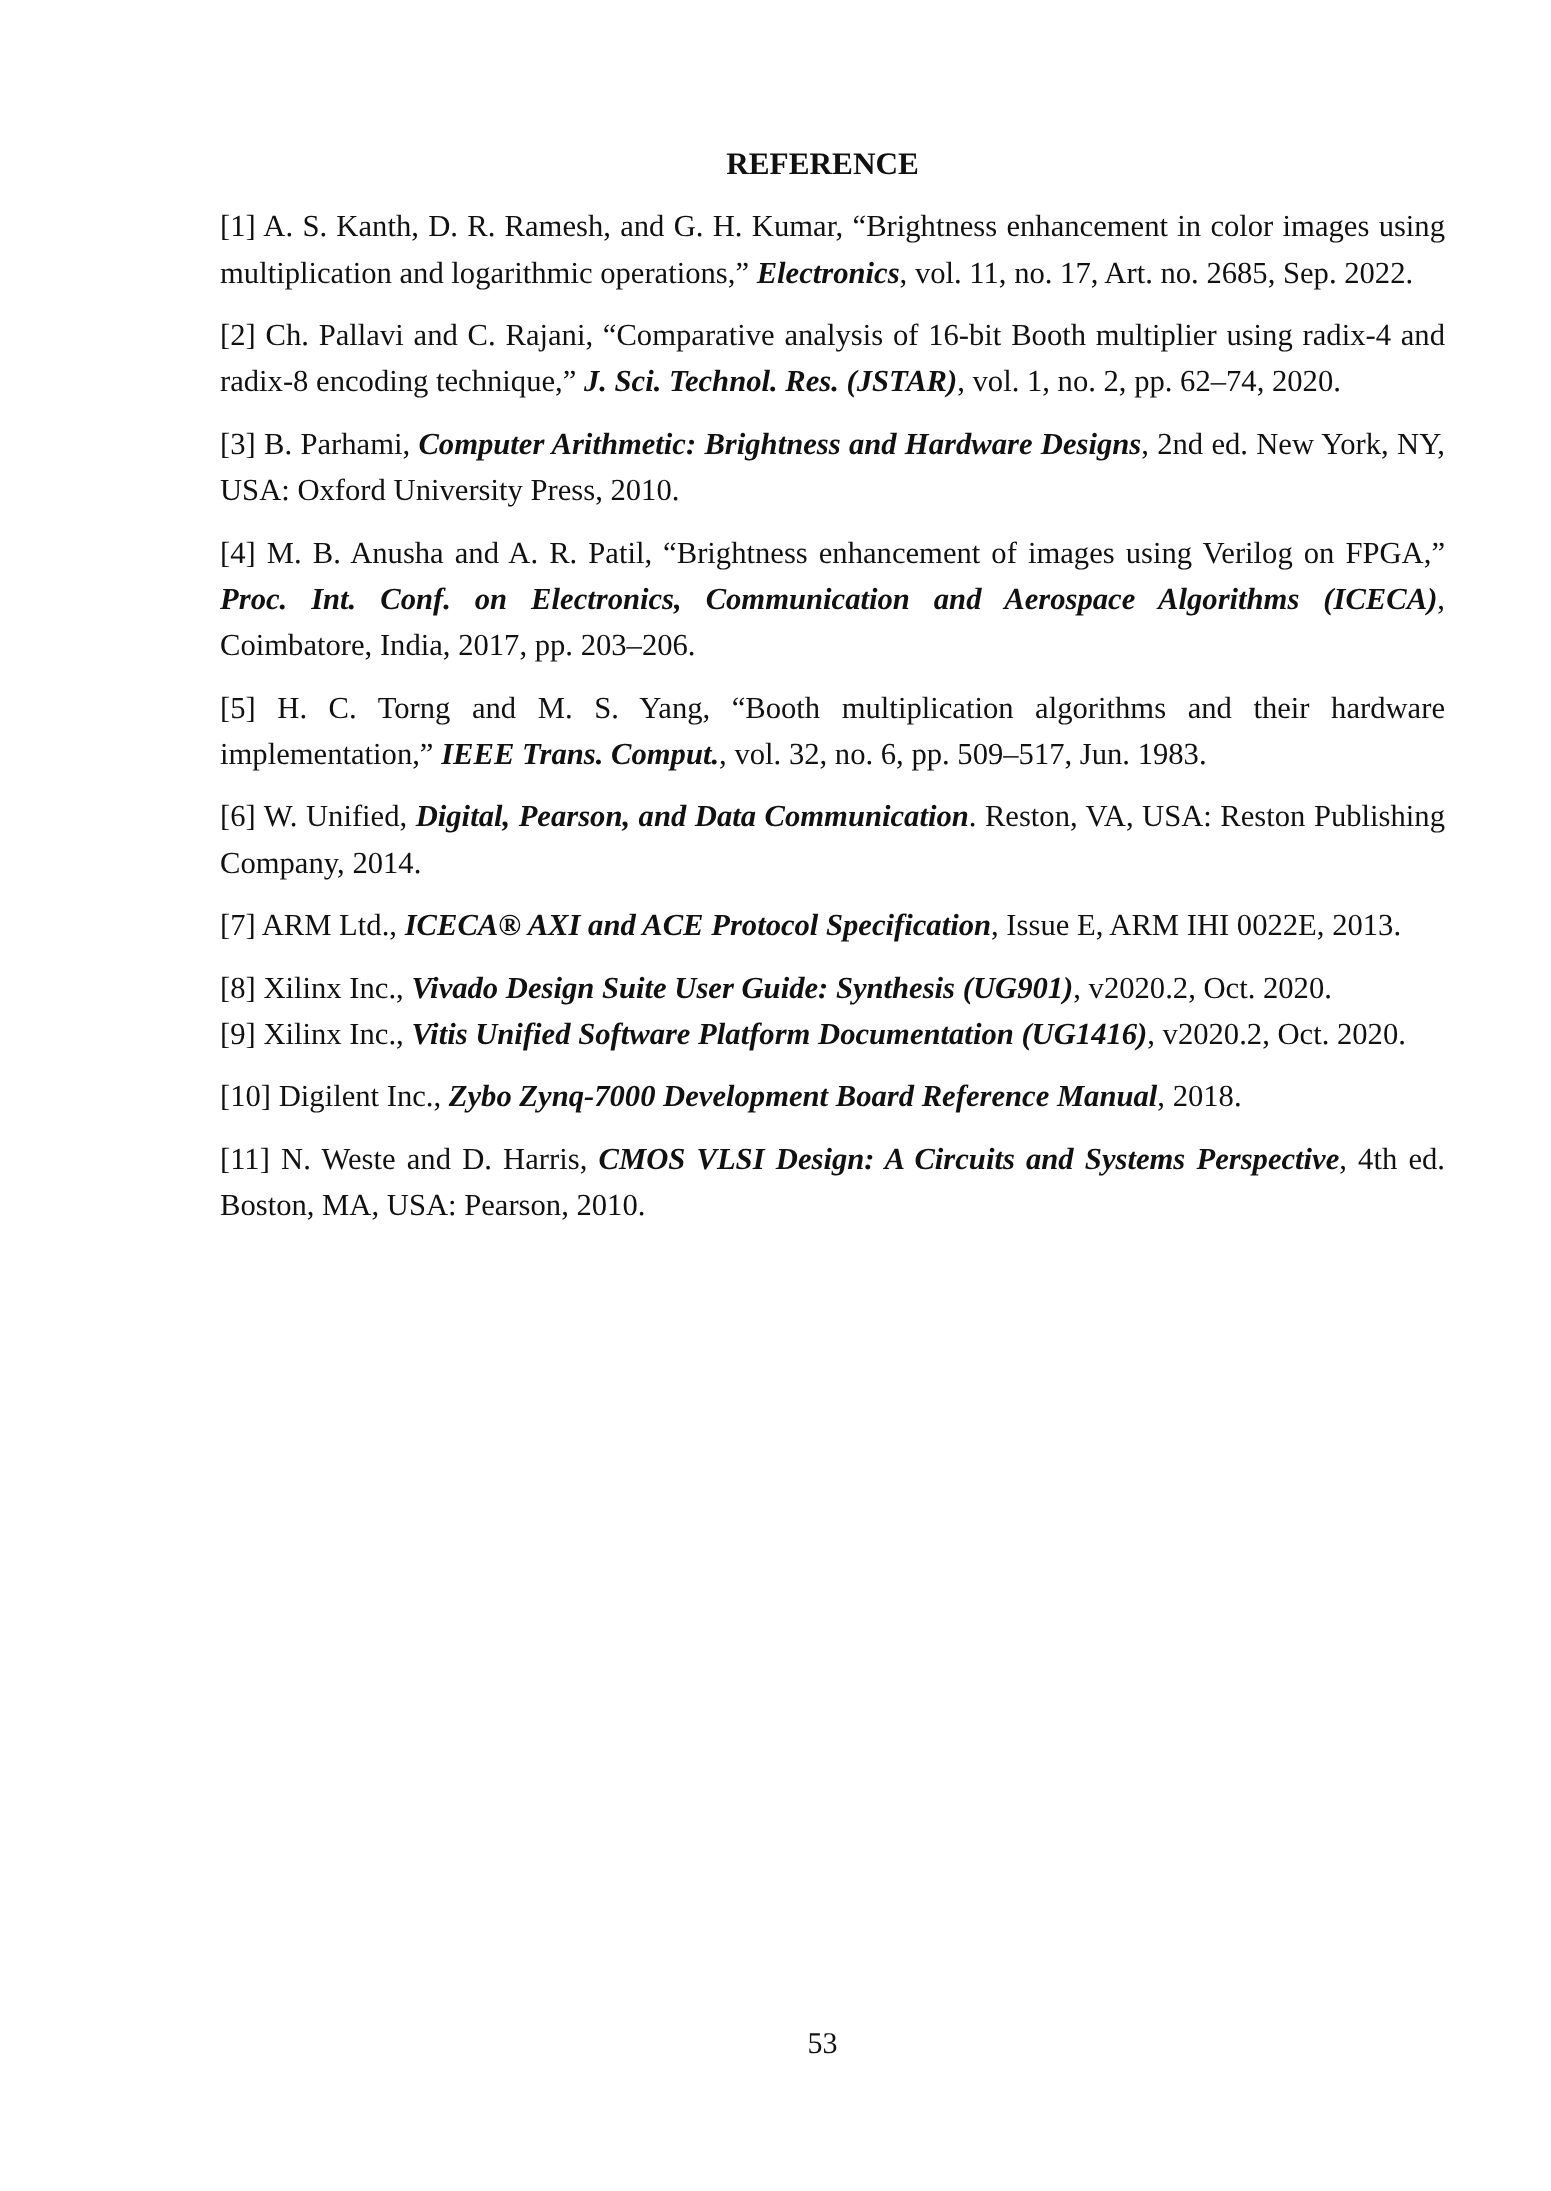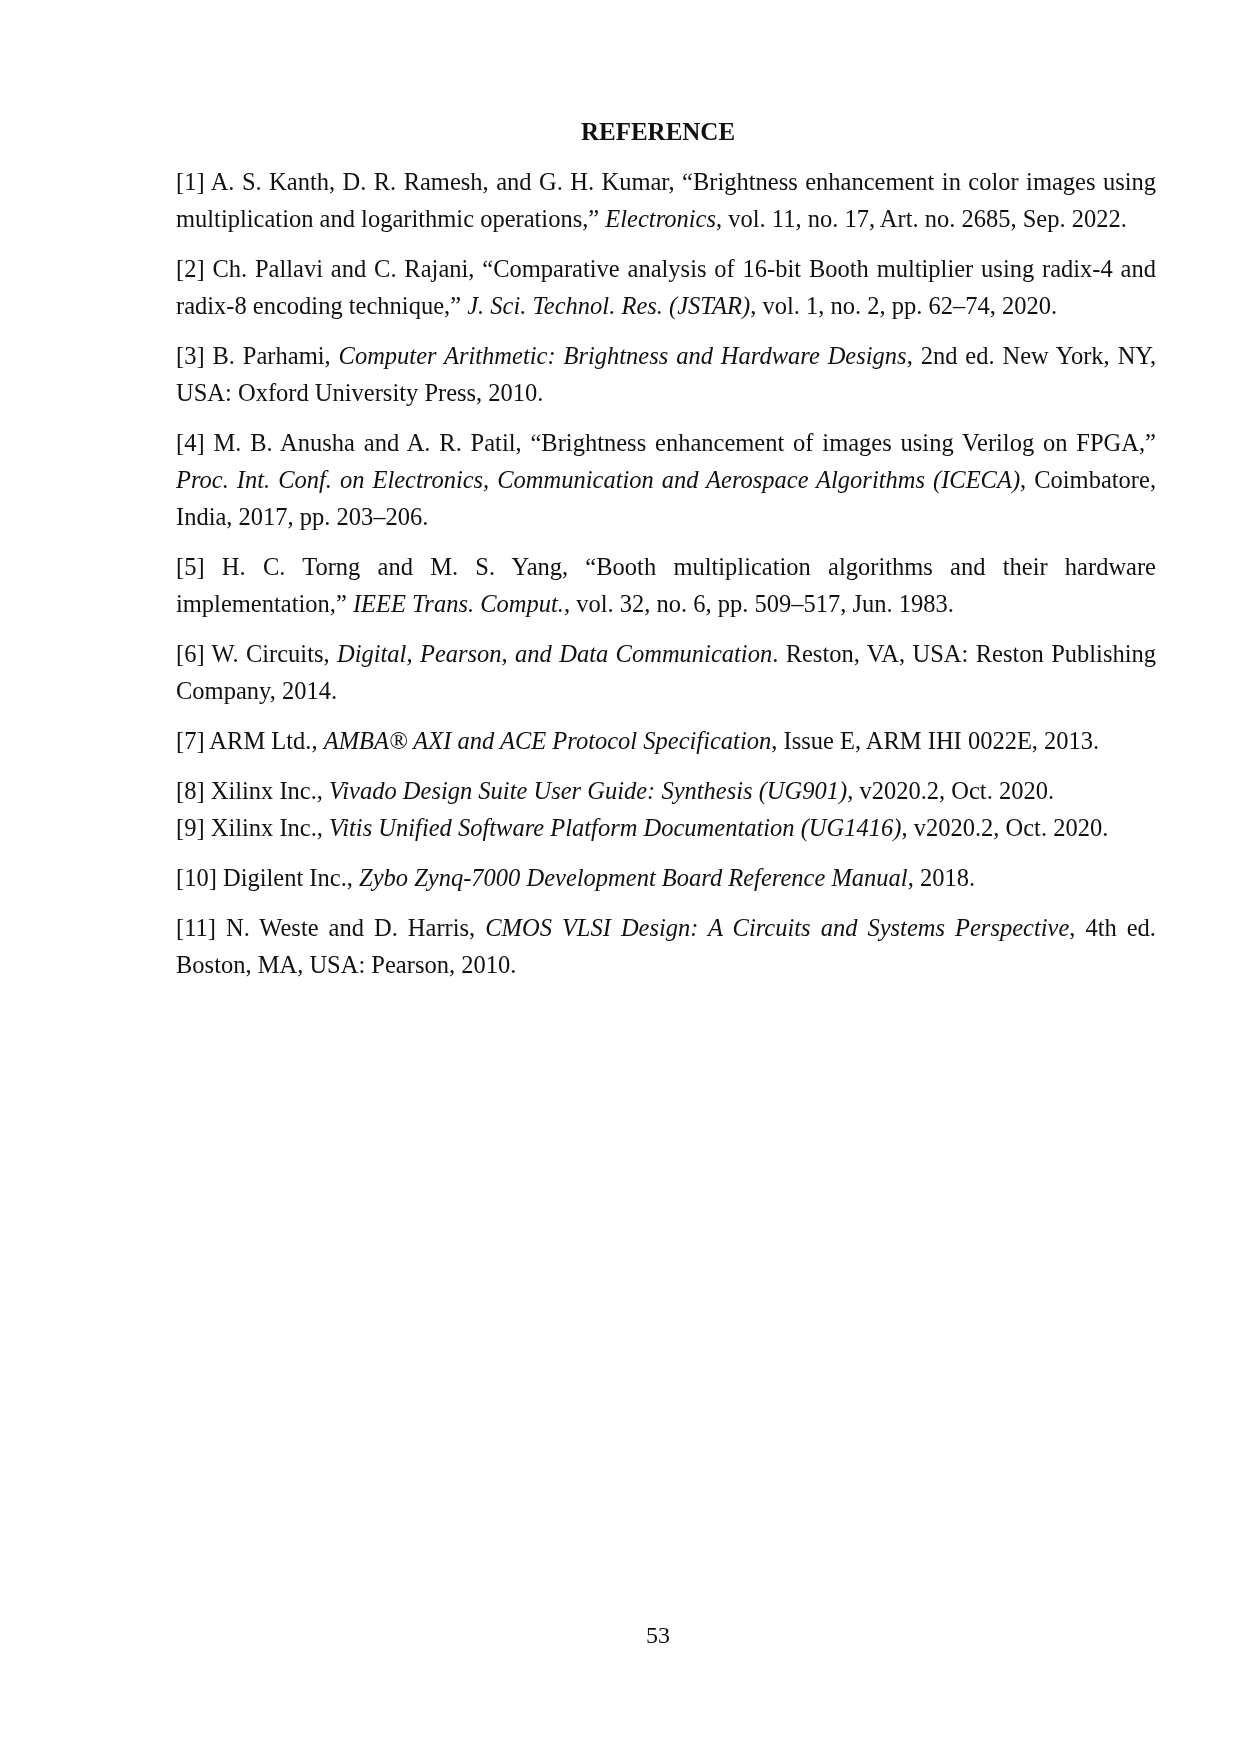--- a/index.html
+++ b/index.html
@@ -4,37 +4,37 @@
 <style>
   html, body { margin:0; padding:0; background:#ffffff; }
   body { width:1241px; height:1753px; position:relative; overflow:hidden;
          font-family:"Liberation Serif", "DejaVu Serif", serif; color:#111; }
   .page { position:absolute; left:0; top:0; width:1241px; height:1512px; }
   .title { position:absolute; left:0; width:1316px; top:118px; text-align:center;
            font-weight:bold; font-size:25px; letter-spacing:0; }
   .refs { position:absolute; left:176px; top:163px; width:980px; }
   .ref { font-size:24.5px; line-height:37px; text-align:justify; margin:0 0 13px 0; }
   .ref.tight { margin-bottom:0; }
-  .ref i { font-style:italic; }
+  .ref i { font-style:italic;font-weight:bold; }
   .pagenum { position:absolute; left:0; width:1316px; top:1622px; text-align:center; font-size:24px; }
 </style>
 </head>
 <body>
 
 <div class="page">
   <div class="title">REFERENCE</div>
 
   <div class="refs">
     <p class="ref"><span>[1]</span><span> A. S. Kanth, D. R. Ramesh, and G. H. Kumar, “Brightness enhancement in color images using multiplication and logarithmic operations,” </span><i>Electronics</i><span>, vol. 11, no. 17, Art. no. 2685, Sep. 2022.</span></p>
     <p class="ref"><span>[2]</span><span> Ch. Pallavi and C. Rajani, “Comparative analysis of 16-bit Booth multiplier using radix-4 and radix-8 encoding technique,” </span><i>J. Sci. Technol. Res. (JSTAR)</i><span>, vol. 1, no. 2, pp. 62–74, 2020.</span></p>
     <p class="ref"><span>[3]</span><span> B. Parhami, </span><i>Computer Arithmetic: Brightness and Hardware Designs</i><span>, 2nd ed. New York, NY, USA: Oxford University Press, 2010.</span></p>
     <p class="ref"><span>[4]</span><span> M. B. Anusha and A. R. Patil, “Brightness enhancement of images using Verilog on FPGA,” </span><i>Proc. Int. Conf. on Electronics, Communication and Aerospace Algorithms (ICECA)</i><span>, Coimbatore, India, 2017, pp. 203–206.</span></p>
     <p class="ref"><span>[5]</span><span> H. C. Torng and M. S. Yang, “Booth multiplication algorithms and their hardware implementation,” </span><i>IEEE Trans. Comput.</i><span>, vol. 32, no. 6, pp. 509–517, Jun. 1983.</span></p>
-    <p class="ref"><span>[6]</span><span> W. Circuits, </span><i>Digital, Pearson, and Data Communication</i><span>. Reston, VA, USA: Reston Publishing Company, 2014.</span></p>
-    <p class="ref"><span>[7]</span><span> ARM Ltd., </span><i>AMBA® AXI and ACE Protocol Specification</i><span>, Issue E, ARM IHI 0022E, 2013.</span></p>
+    <p class="ref"><span>[6]</span><span> W. Unified, </span><i>Digital, Pearson, and Data Communication</i><span>. Reston, VA, USA: Reston Publishing Company, 2014.</span></p>
+    <p class="ref"><span>[7]</span><span> ARM Ltd., </span><i>ICECA® AXI and ACE Protocol Specification</i><span>, Issue E, ARM IHI 0022E, 2013.</span></p>
     <p class="ref tight"><span>[8]</span><span> Xilinx Inc., </span><i>Vivado Design Suite User Guide: Synthesis (UG901)</i><span>, v2020.2, Oct. 2020.</span></p>
     <p class="ref"><span>[9]</span><span> Xilinx Inc., </span><i>Vitis Unified Software Platform Documentation (UG1416)</i><span>, v2020.2, Oct. 2020.</span></p>
     <p class="ref"><span>[10]</span><span> Digilent Inc., </span><i>Zybo Zynq-7000 Development Board Reference Manual</i><span>, 2018.</span></p>
     <p class="ref"><span>[11]</span><span> N. Weste and D. Harris, </span><i>CMOS VLSI Design: A Circuits and Systems Perspective</i><span>, 4th ed. Boston, MA, USA: Pearson, 2010.</span></p>
   </div>
 
   <div class="pagenum">53</div>
 </div>
 
 </body></html>

